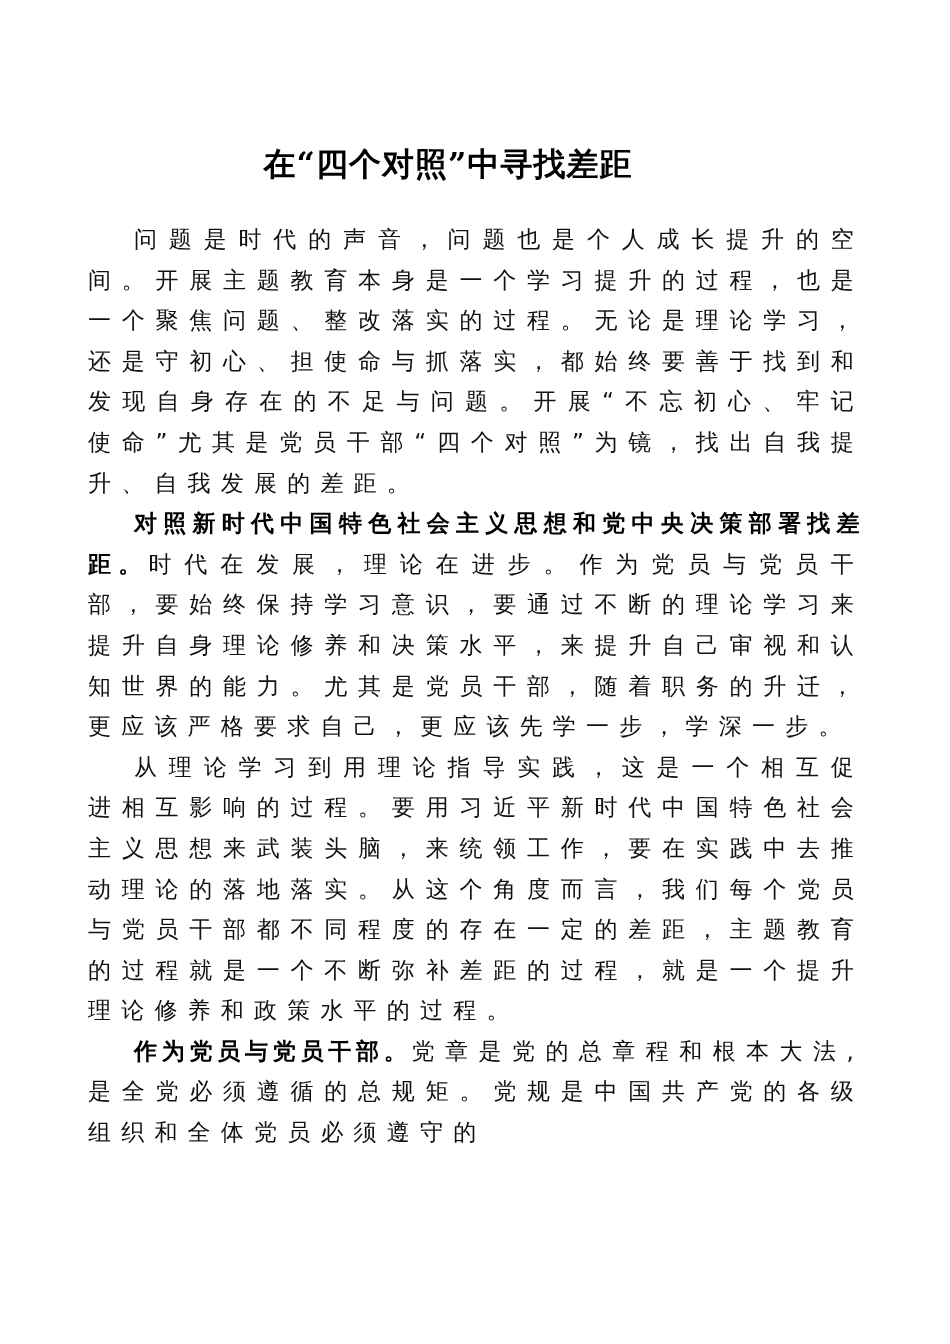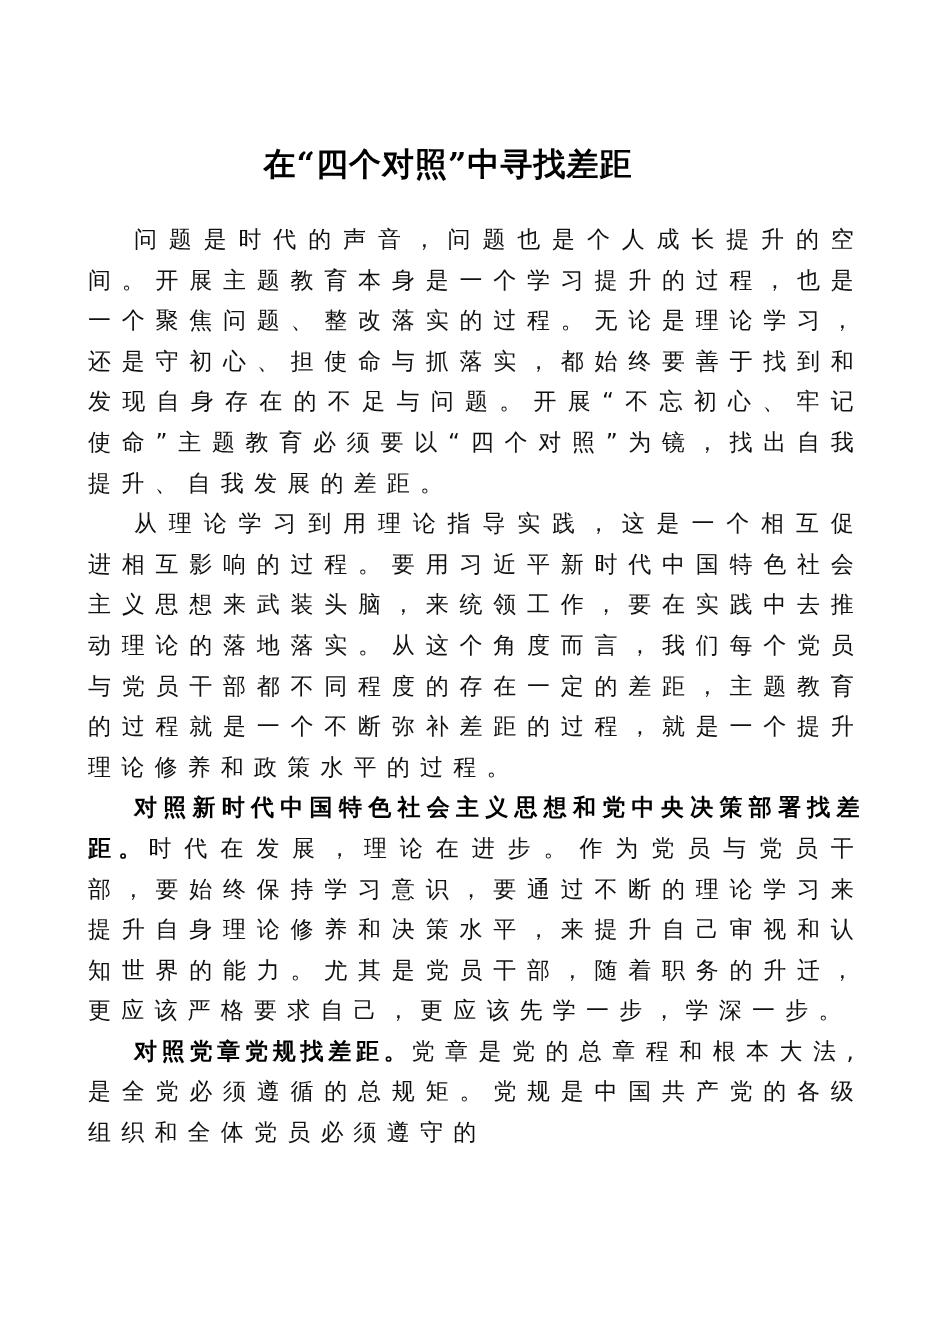--- a/index.html
+++ b/index.html
@@ -20,18 +20,18 @@
   .para { margin: 0; text-indent: 2em; letter-spacing: 10.2px; word-break: break-all; }
   .lead { font-weight: bold; color: #000; letter-spacing: 4.5px; }
 </style>
 </head>
 <body>
 
 <div class="page">
   <div class="title">在“四个对照”中寻找差距</div>
 
   <div class="body">
-    <p class="para"><span class="lead"></span><span>问题是时代的声音，问题也是个人成长提升的空间。开展主题教育本身是一个学习提升的过程，也是一个聚焦问题、整改落实的过程。无论是理论学习，还是守初心、担使命与抓落实，都始终要善于找到和发现自身存在的不足与问题。开展“不忘初心、牢记使命”主题教育必须要以“四个对照”为镜，找出自我提升、自我发展的差距。</span></p>
+    <p class="para"><span class="lead"></span><span>问题是时代的声音，问题也是个人成长提升的空间。开展主题教育本身是一个学习提升的过程，也是一个聚焦问题、整改落实的过程。无论是理论学习，还是守初心、担使命与抓落实，都始终要善于找到和发现自身存在的不足与问题。开展“不忘初心、牢记使命”尤其是党员干部“四个对照”为镜，找出自我提升、自我发展的差距。</span></p>
+    <p class="para"><span class="lead">对照新时代中国特色社会主义思想和党中央决策部署找差距。</span><span>时代在发展，理论在进步。作为党员与党员干部，要始终保持学习意识，要通过不断的理论学习来提升自身理论修养和决策水平，来提升自己审视和认知世界的能力。尤其是党员干部，随着职务的升迁，更应该严格要求自己，更应该先学一步，学深一步。</span></p>
     <p class="para"><span class="lead"></span><span>从理论学习到用理论指导实践，这是一个相互促进相互影响的过程。要用习近平新时代中国特色社会主义思想来武装头脑，来统领工作，要在实践中去推动理论的落地落实。从这个角度而言，我们每个党员与党员干部都不同程度的存在一定的差距，主题教育的过程就是一个不断弥补差距的过程，就是一个提升理论修养和政策水平的过程。</span></p>
-    <p class="para"><span class="lead">对照新时代中国特色社会主义思想和党中央决策部署找差距。</span><span>时代在发展，理论在进步。作为党员与党员干部，要始终保持学习意识，要通过不断的理论学习来提升自身理论修养和决策水平，来提升自己审视和认知世界的能力。尤其是党员干部，随着职务的升迁，更应该严格要求自己，更应该先学一步，学深一步。</span></p>
-    <p class="para"><span class="lead">对照党章党规找差距。</span><span>党章是党的总章程和根本大法,是全党必须遵循的总规矩。党规是中国共产党的各级组织和全体党员必须遵守的</span></p>
+    <p class="para"><span class="lead">作为党员与党员干部。</span><span>党章是党的总章程和根本大法,是全党必须遵循的总规矩。党规是中国共产党的各级组织和全体党员必须遵守的</span></p>
   </div>
 </div>
 
 </body></html>

